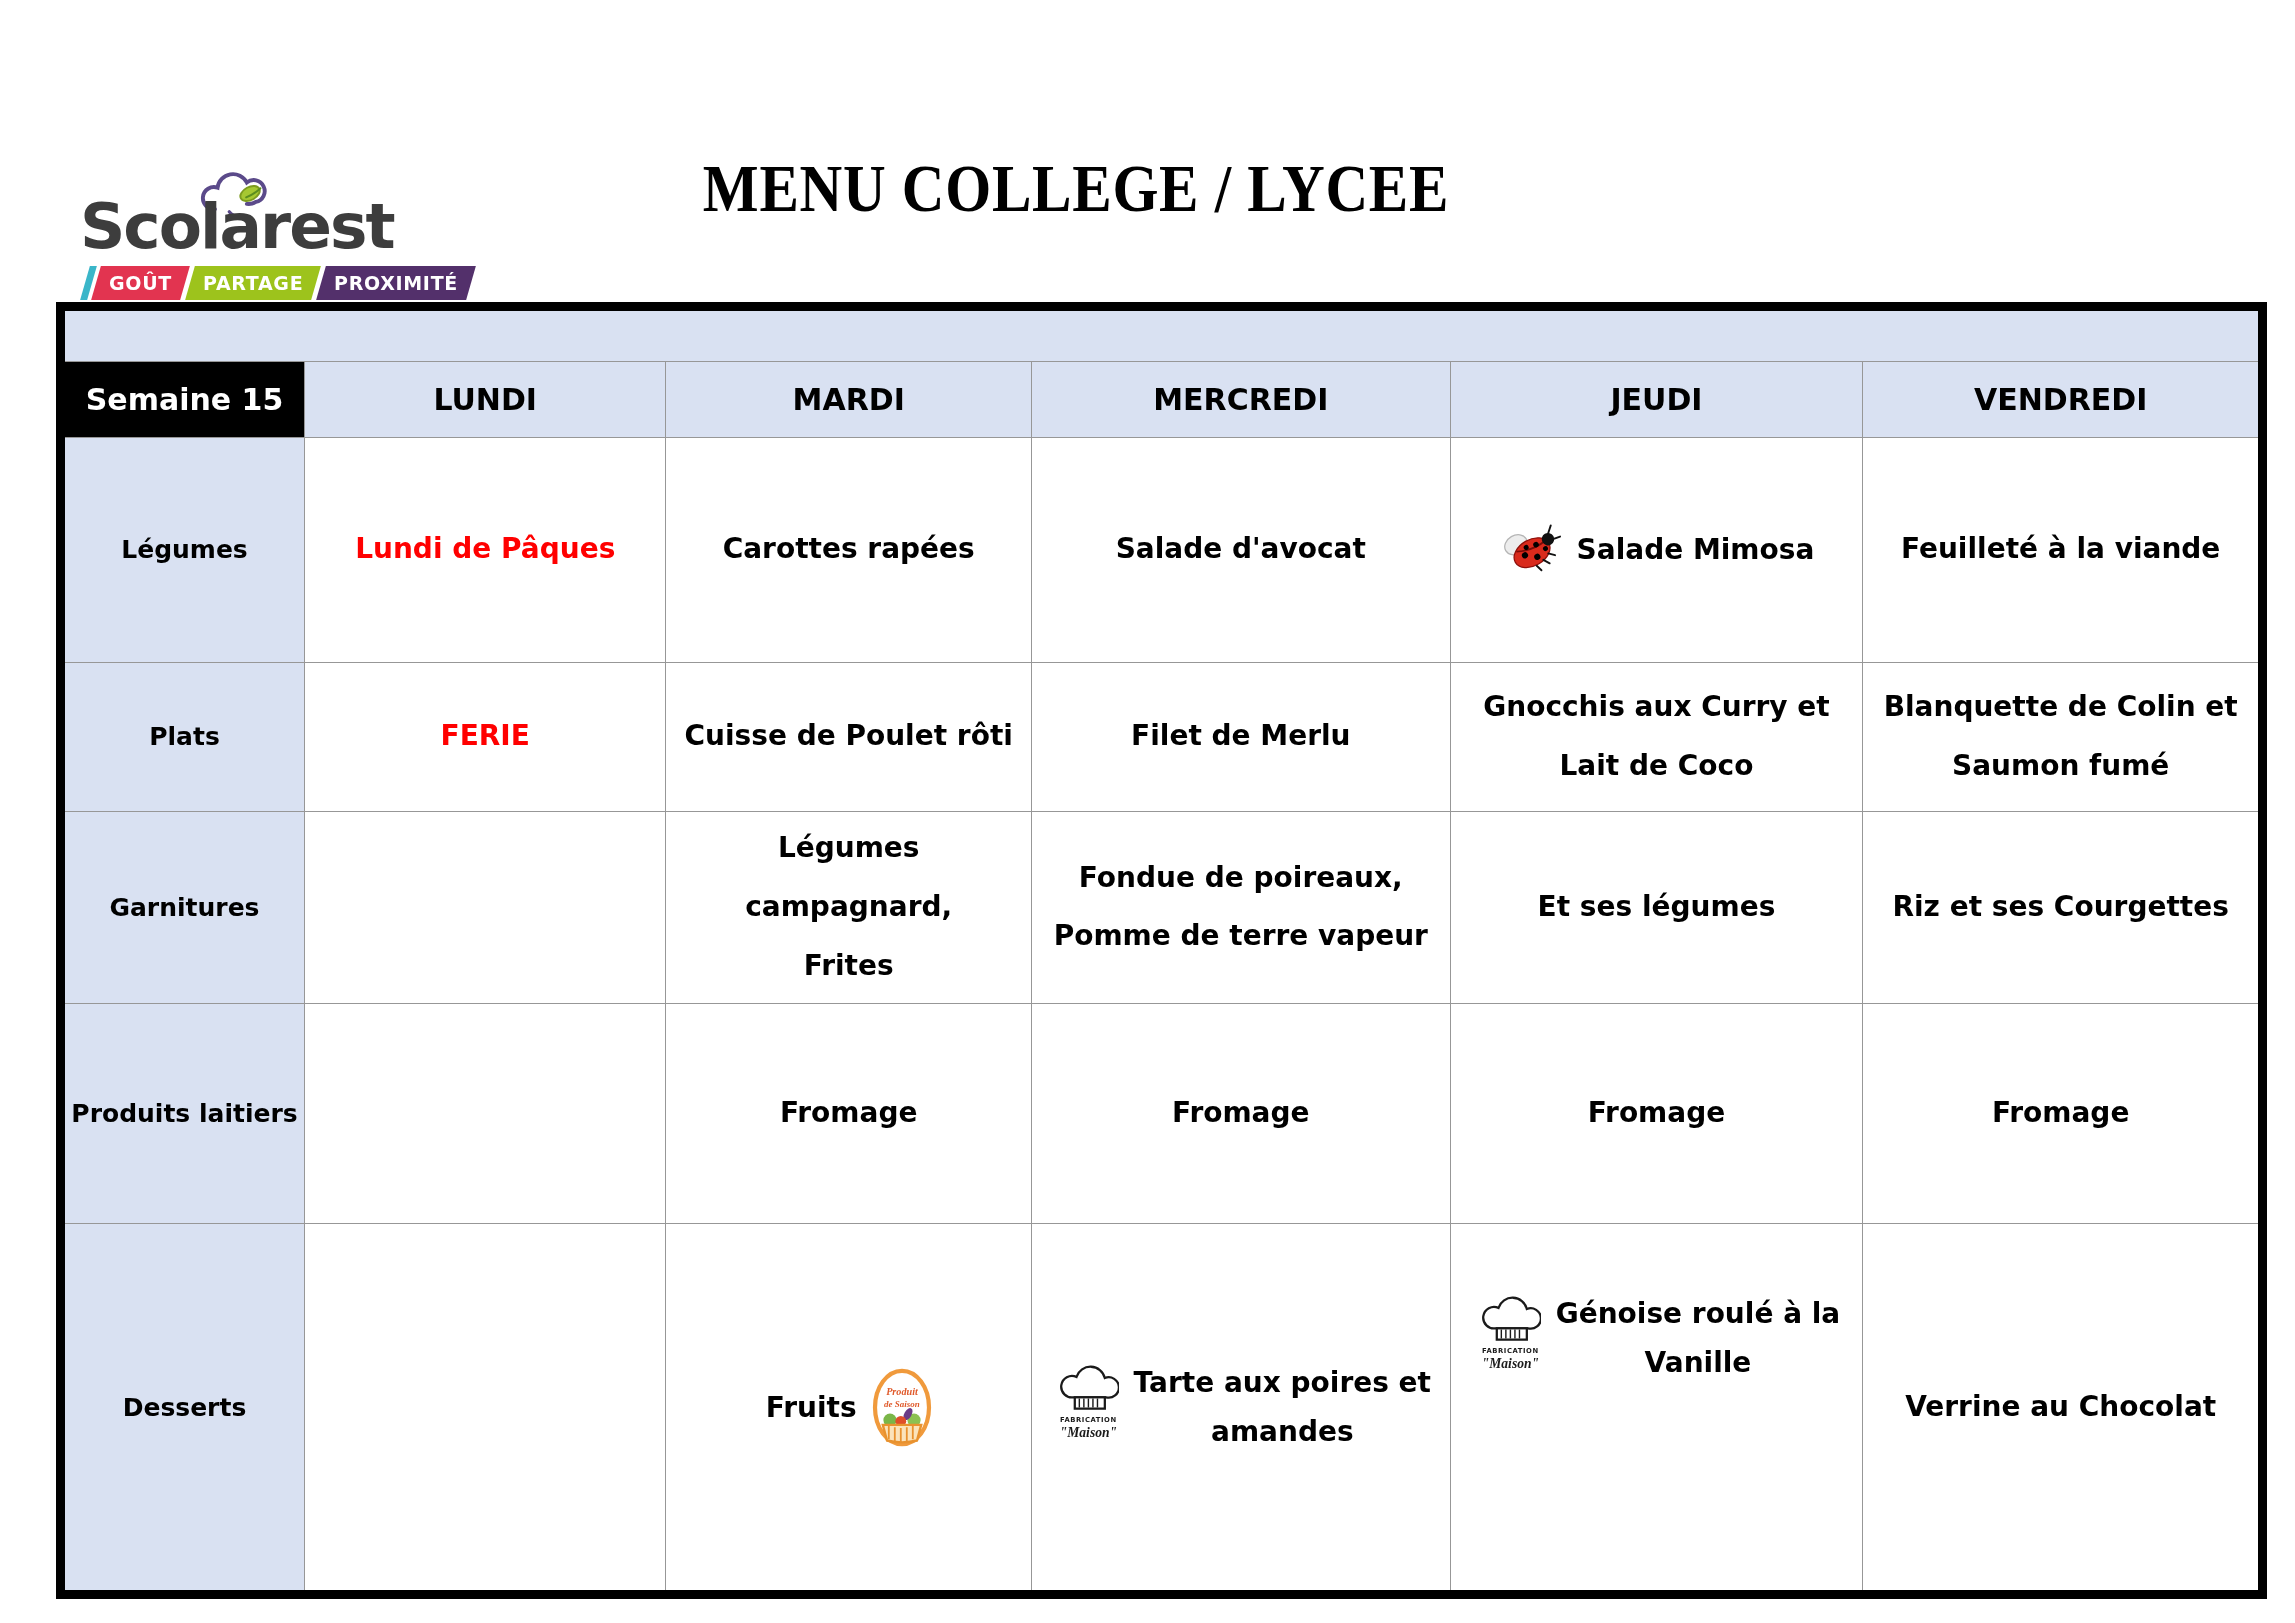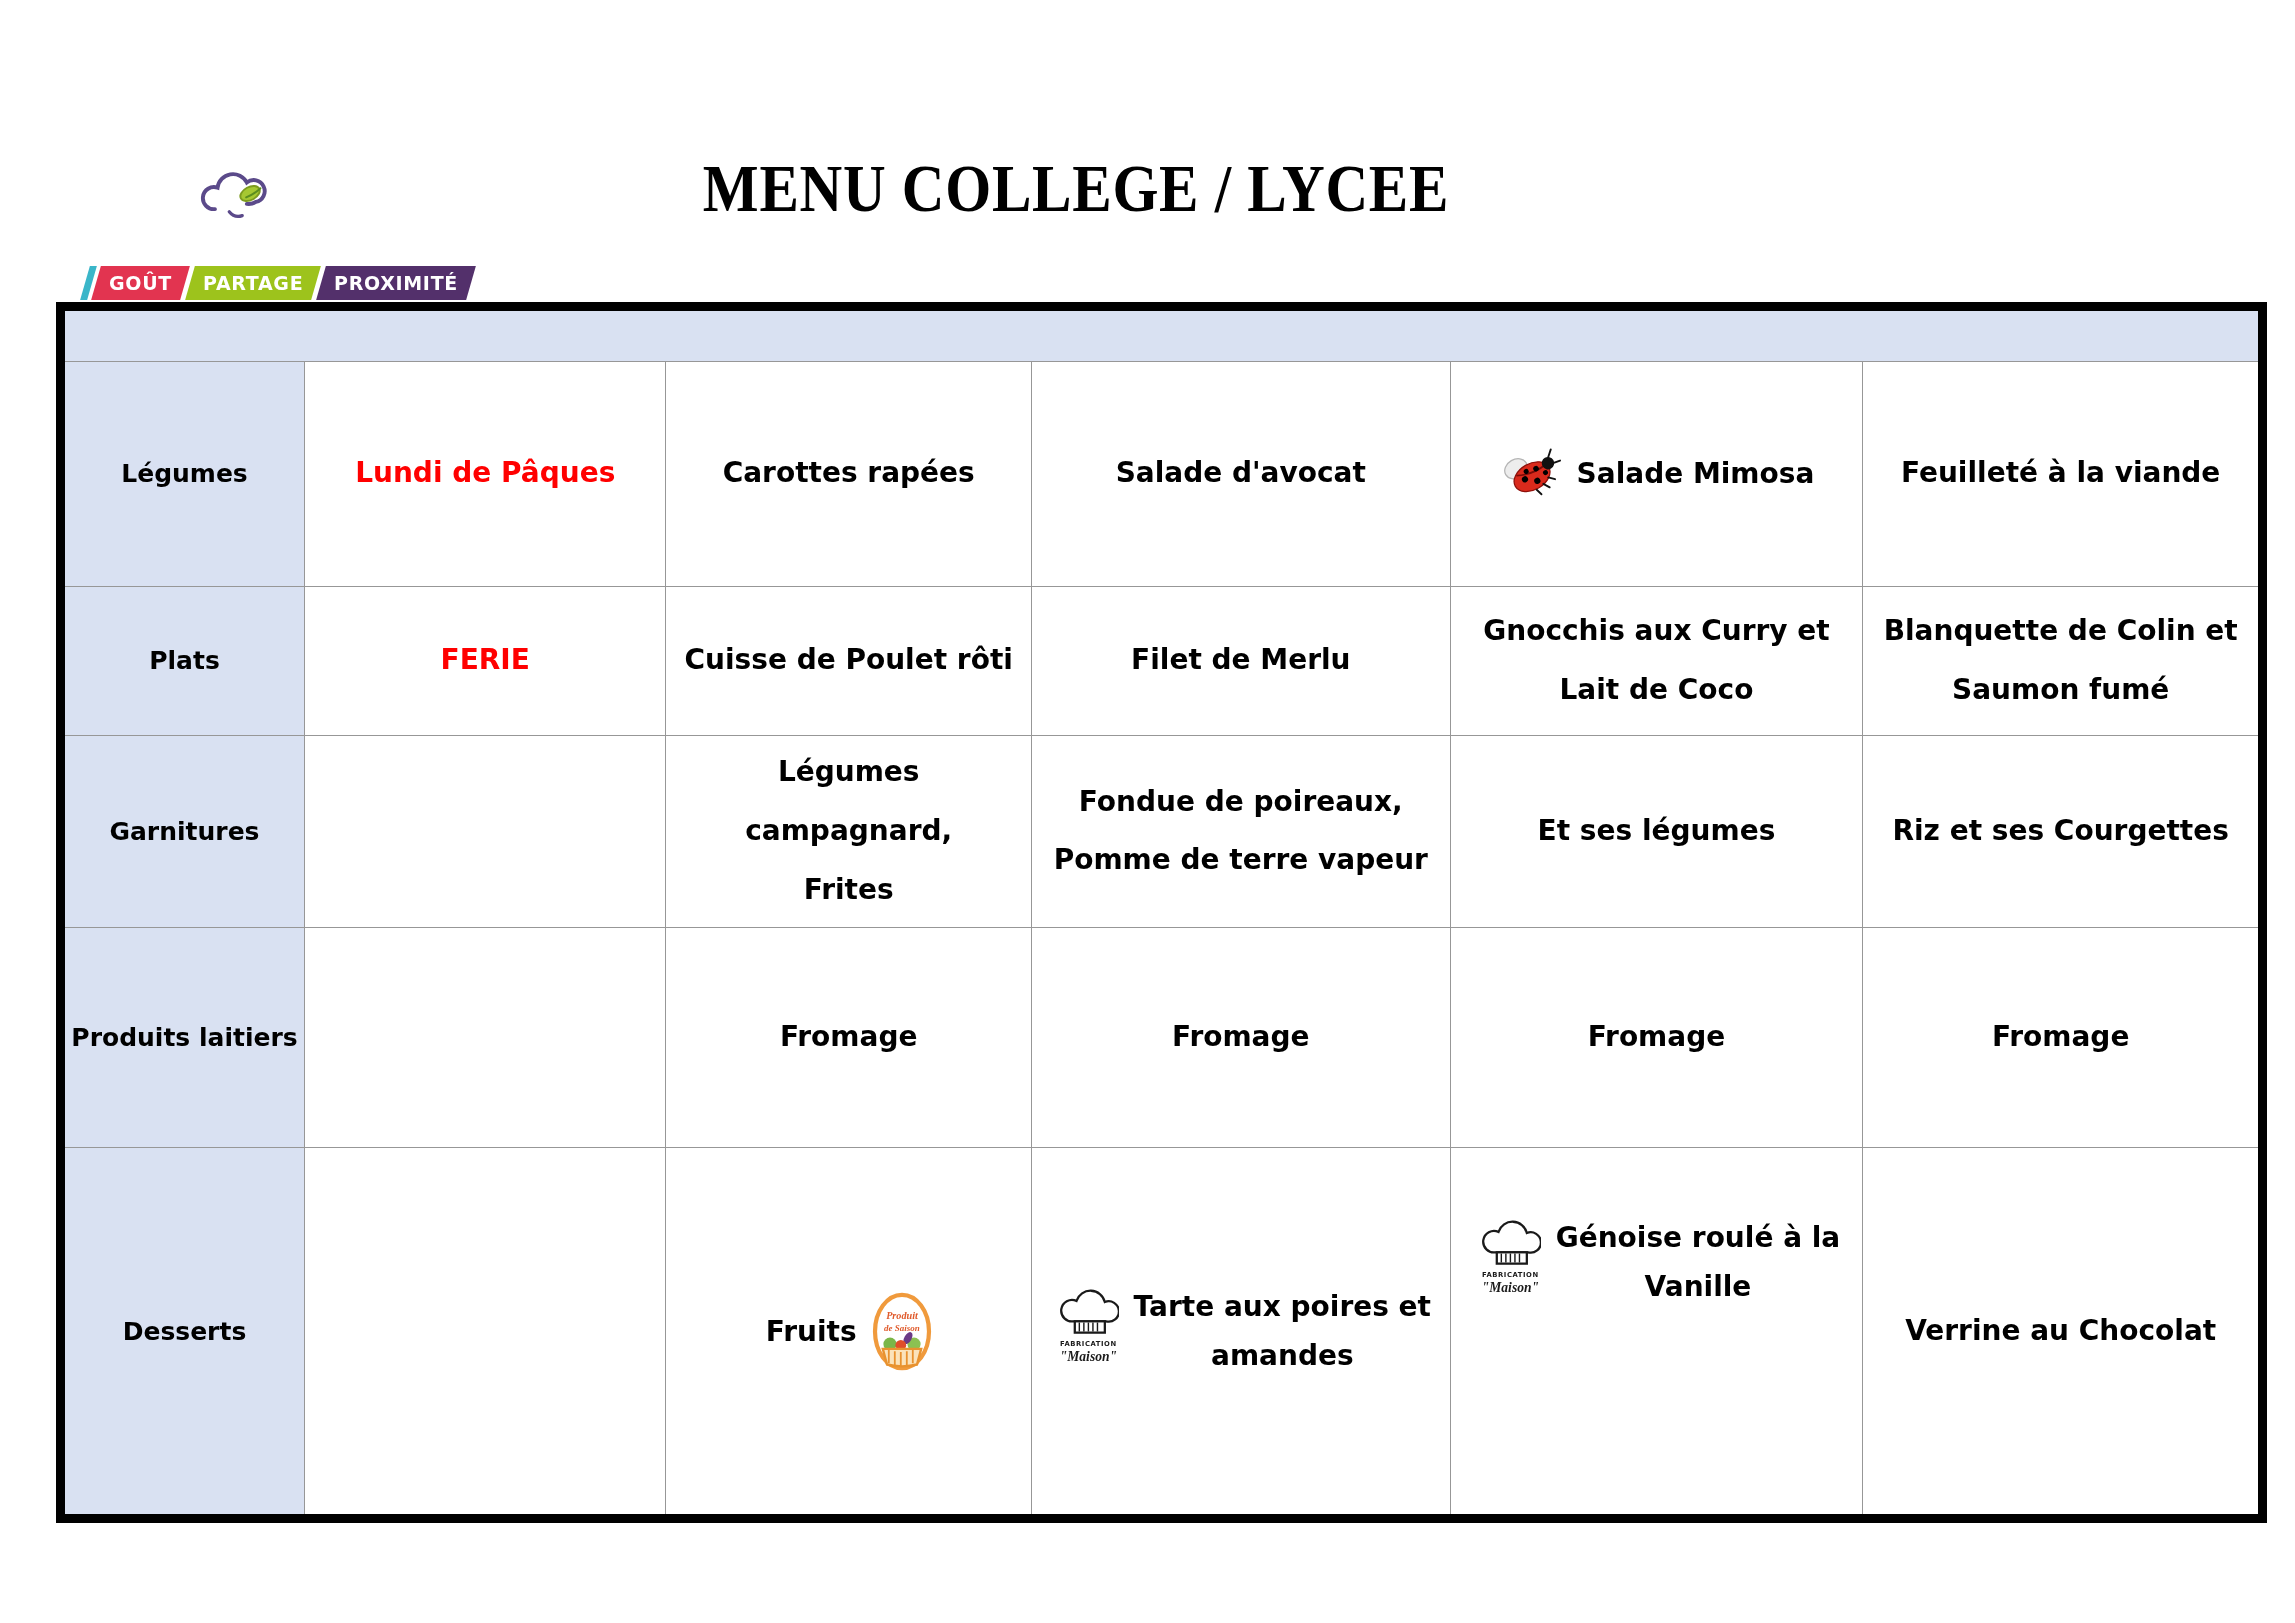--- a/index.html
+++ b/index.html
@@ -50,20 +50,21 @@
 
 <div class="logo">
   <span class="logo-cloud icon-box">
     <svg width="98" height="65" viewBox="0 0 150 100">
       <path d="M38,74 a17,17 0 1 1 4,-33 a24,24 0 0 1 45,-8 a17,17 0 1 1 14,30 q-6,4 -14,3" fill="none" stroke="#5b4a8a" stroke-width="6" stroke-linecap="round"></path>
       <ellipse cx="92" cy="50" rx="16" ry="10" fill="#a6c832" stroke="#7d9b1f" stroke-width="3" transform="rotate(-28 92 50)"></ellipse>
       <path d="M86,56 q14,-6 22,-14" fill="none" stroke="#5b8d1e" stroke-width="3" stroke-linecap="round"></path>
       <path d="M60,78 q8,10 20,6" fill="none" stroke="#5b4a8a" stroke-width="5" stroke-linecap="round"></path>
     </svg>
   </span>
+  <div class="logo-name">Scolarest</div>
   <div class="tag-bar">
     <div class="sliver"></div>
     <div class="tag red">
         <span>GOÛT</span>
       </div>
     <div class="tag green">
         <span>PARTAGE</span>
       </div>
     <div class="tag purple">
         <span>PROXIMITÉ</span>
@@ -83,20 +84,28 @@
     <col style="width:417px">
       <col style="width:411px">
       <col style="width:398px">
   </colgroup>
 
   <tbody>
       <tr>
     <td class="band" colspan="6"></td>
   </tr>
 
+  <tr class="hdr">
+    <td class="week">Semaine 15</td>
+    <td class="day">LUNDI</td>
+    <td class="day">MARDI</td>
+    <td class="day">MERCREDI</td>
+    <td class="day">JEUDI</td>
+    <td class="day">VENDREDI</td>
+  </tr>
 
   <tr class="r-entrees">
     <td class="rowlabel">Légumes</td>
     <td class="cell red-text">Lundi de Pâques</td>
     <td class="cell">Carottes rapées</td>
     <td class="cell">Salade d'avocat</td>
     <td class="cell">
       <div class="stack">
         <span class="icon-box">
           <svg width="63" height="56" viewBox="0 0 100 90">

